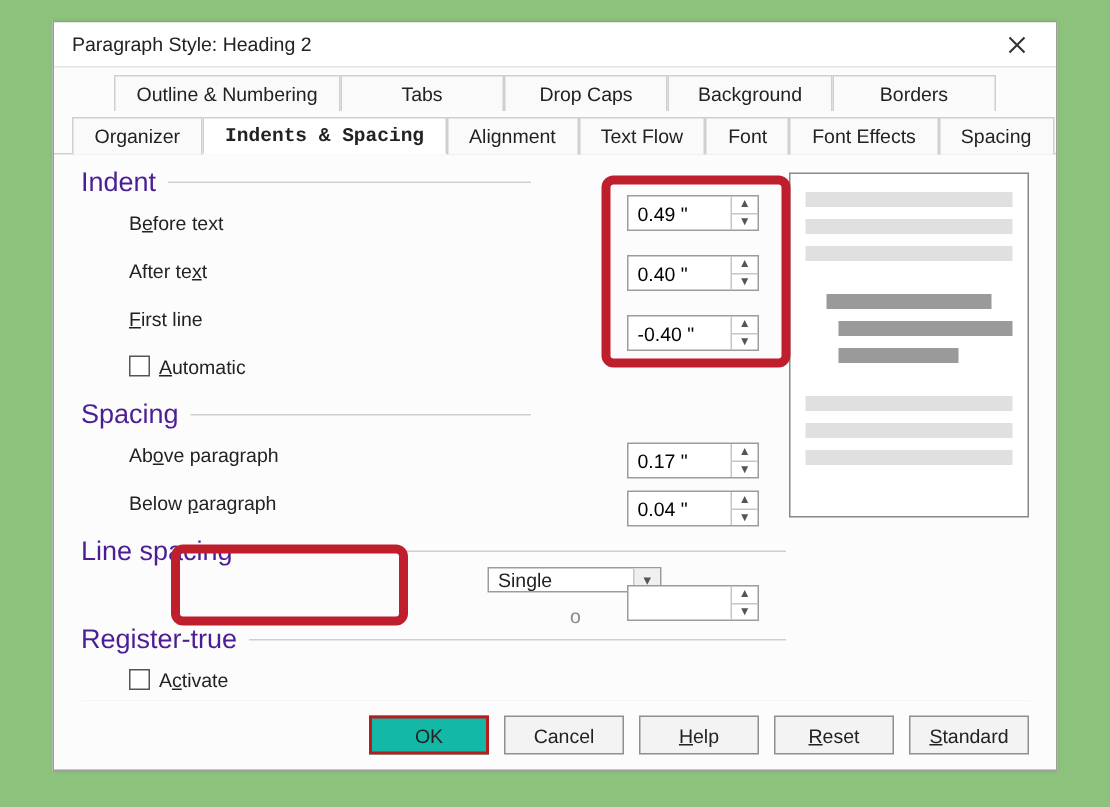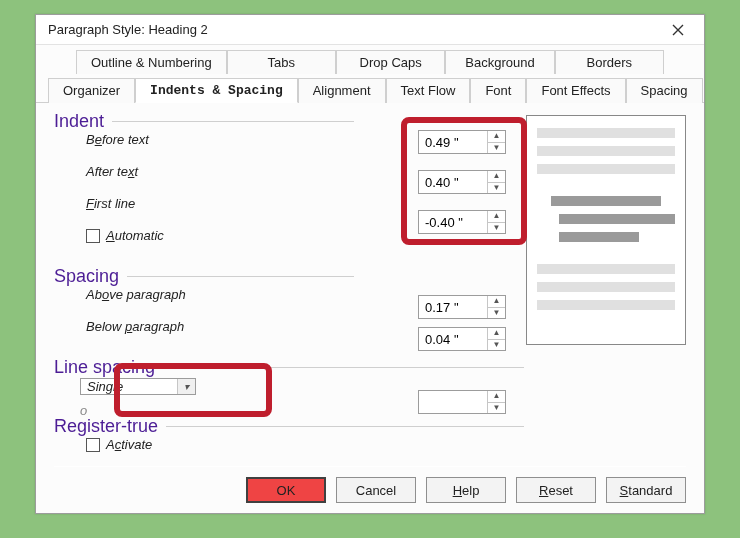--- a/index.html
+++ b/index.html
@@ -79,25 +79,24 @@
     gap: 8px;
   }
   .group-label::after {
     content: "";
     flex: 1;
     height: 1px;
     background: #cfcfcf;
   }
   .field-row {
     display: flex;
-    align-items: flex-start;
+    align-items: center;
     gap: 8px;
     padding-left: 32px;
     height: 32px;
-    font-style: italic;
   }
   .field-label { width: 160px; }
   .ul { text-decoration: underline; }
   .spinbox {
     display: flex;
     align-items: center;
     width: 88px;
     height: 24px;
     border: 1px solid #9c9c9c;
     background: #fff;
@@ -195,22 +194,22 @@
     height: 26px;
     border: 1px solid #8f8f8f;
     background: #f3f3f3;
     display: inline-flex;
     align-items: center;
     justify-content: center;
     font-size: 13px;
     cursor: default;
   }
   .btn.default {
-    border: 2px solid #404040;
-    background: #ef4444;
+    border: 2px solid #b91c1c;
+    background: #14b8a6;
   }
   .divider {
     height: 1px;
     background: #cfcfcf;
     margin: 4px 18px 0 18px;
     border-bottom: 1px solid #fff;
   }
 </style>
 </head>
 <body>

